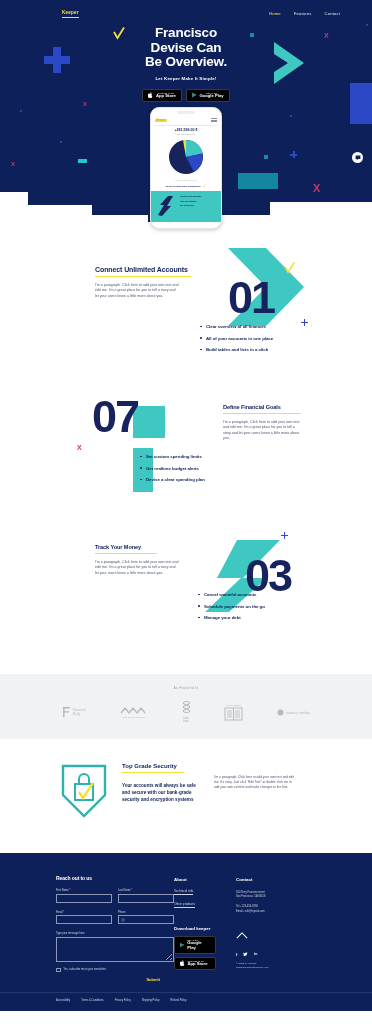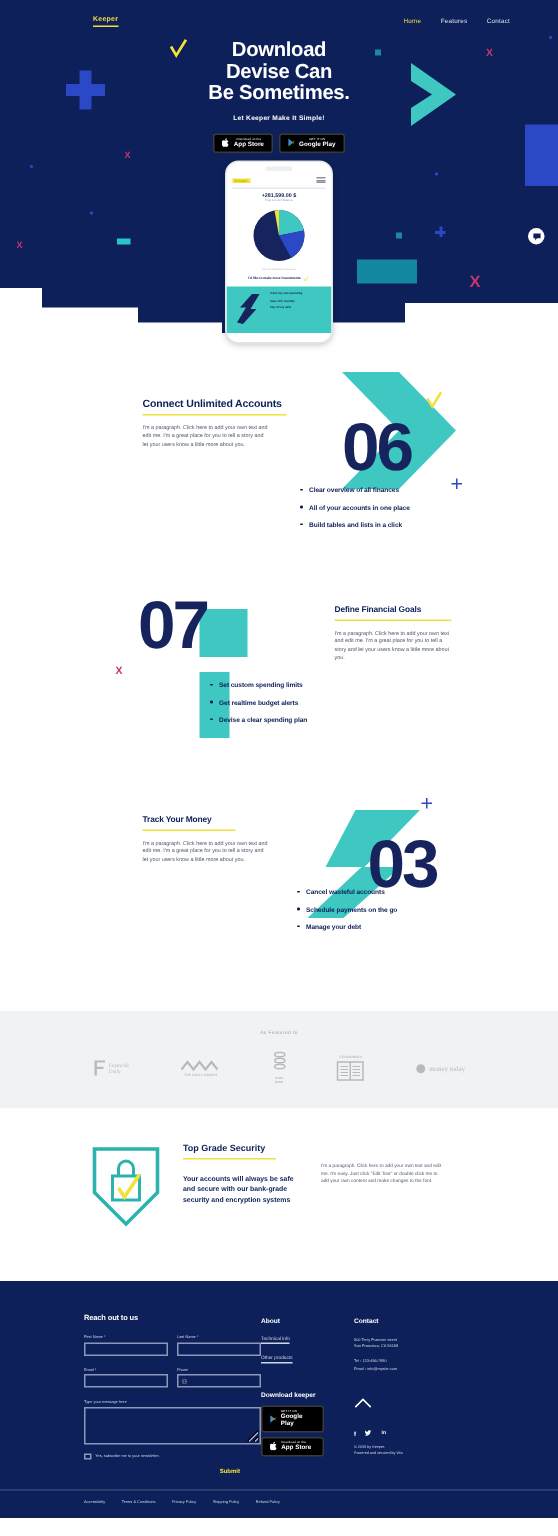--- a/index.html
+++ b/index.html
@@ -330,23 +330,23 @@
       <div class="logo">Keeper</div>
       <div class="nav-links">
         <span class="active">Home</span>
         <span>Features</span>
         <span>Contact</span>
       </div>
     </nav>
 
     <div class="hero-inner">
       <h1>
-        <span>Download</span><br>
+        <span>Francisco</span><br>
         <span>Devise Can</span><br>
-        <span>Be Sometimes.</span>
+        <span>Be Overview.</span>
       </h1>
       <div class="sub">Let Keeper Make It Simple!</div>
 
       <div class="badges">
         <div class="badge">
           <svg width="5" height="6" viewBox="0 0 12 14">
               <path d="M8.6 7.4c0-1.7 1.4-2.5 1.5-2.6-0.8-1.2-2.1-1.3-2.5-1.4-1.1-0.1-2.1 0.6-2.6 0.6-0.5 0-1.4-0.6-2.3-0.6-1.2 0-2.3 0.7-2.9 1.8-1.2 2.1-0.3 5.3 0.9 7 0.6 0.9 1.3 1.8 2.2 1.8 0.9 0 1.2-0.6 2.3-0.6 1 0 1.3 0.6 2.3 0.6 0.9 0 1.5-0.9 2.1-1.7 0.7-1 0.9-1.9 0.9-2-0.1 0-1.8-0.7-1.9-2.9zM7 2.4c0.5-0.6 0.8-1.4 0.7-2.3-0.7 0-1.5 0.5-2 1.1-0.4 0.5-0.8 1.4-0.7 2.2 0.8 0.1 1.5-0.4 2-1z" fill="#fff"></path>
             </svg>
           <div>
             <div class="bsmall">Download on the</div>
@@ -429,21 +429,21 @@
       <div class="f1-arrow">
         <svg width="80" height="78" viewBox="0 0 80 78">
             <path d="M0 0 H38 L76 39 L38 78 H0 L38 39 Z" fill="#3fc8c2"></path>
           </svg>
       </div>
       <div class="f1-check">
         <svg width="11" height="12" viewBox="0 0 12 13">
             <path d="M1 5 L4.5 11 L11 0.5" stroke="#f3e03b" stroke-width="1.8" fill="none"></path>
           </svg>
       </div>
-      <div class="f1-num bignum">06</div>
+      <div class="f1-num bignum">01</div>
       <div class="f1-plus"></div>
       <div class="f1-text">
         <div class="feat-head">Connect Unlimited Accounts</div>
         <div class="feat-underline"></div>
         <div class="feat-para">I'm a paragraph. Click here to add your own text and edit me. I'm a great place for you to tell a story and let your users know a little more about you.</div>
       </div>
       <ul class="feat-bullets f1-bullets">
         <li>Clear overview of all finances</li>
         <li>All of your accounts in one place</li>
         <li>Build tables and lists in a click</li>

